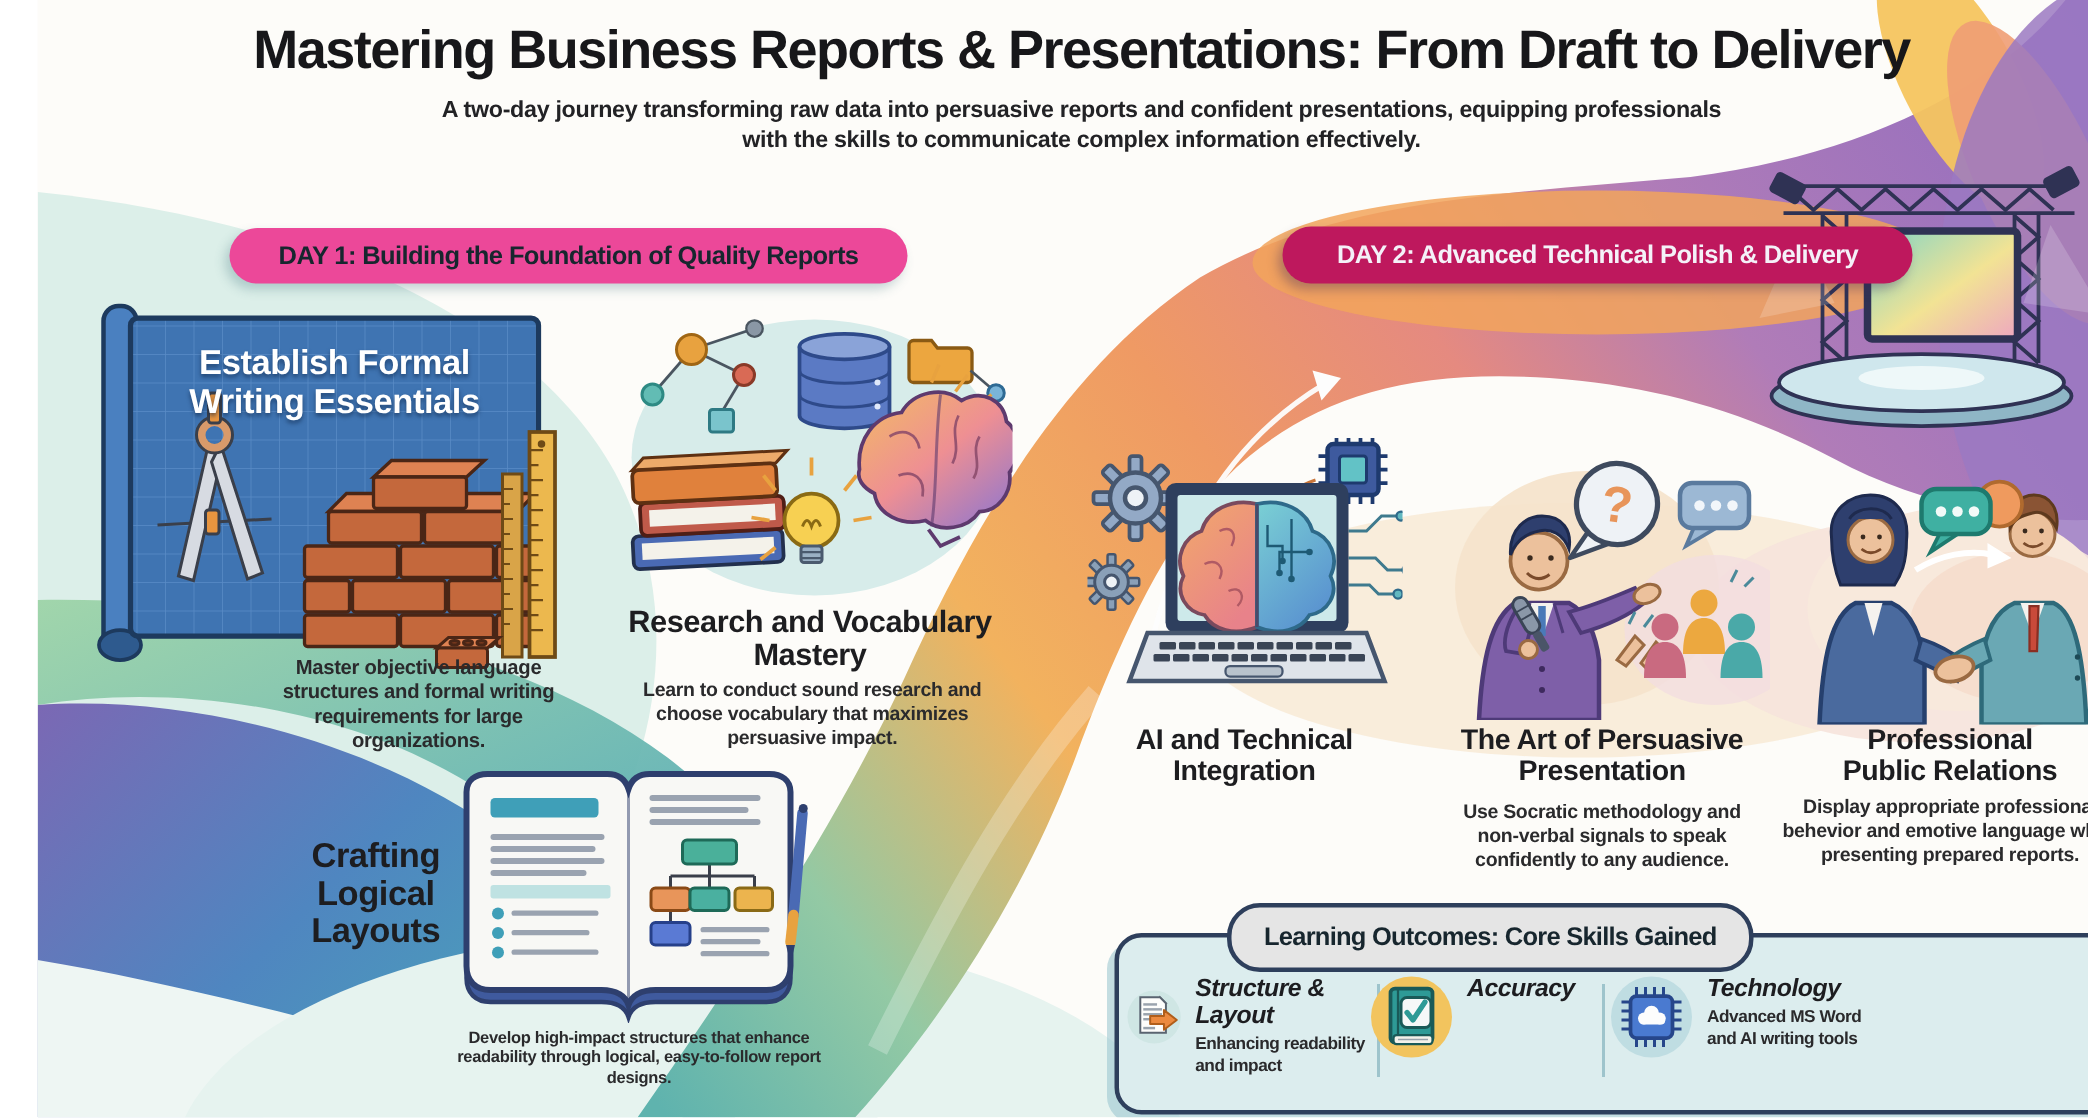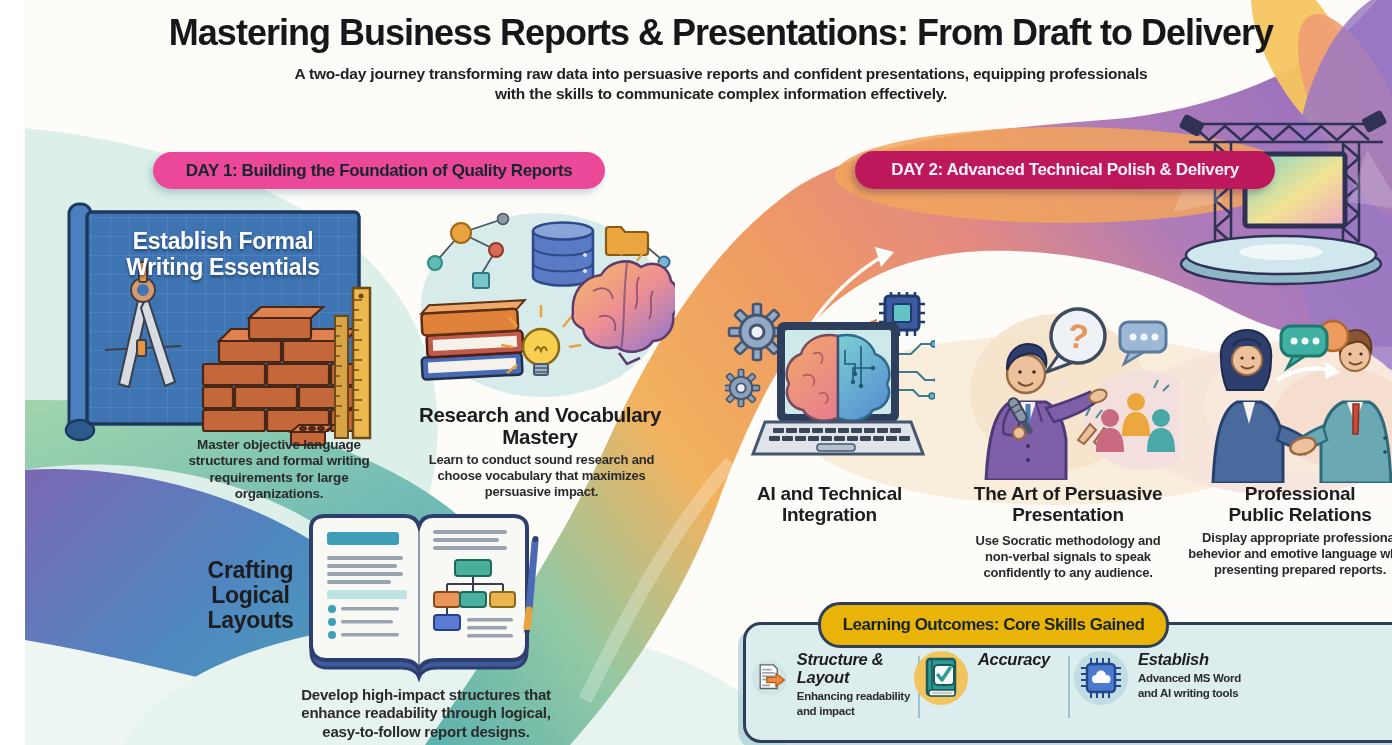--- a/index.html
+++ b/index.html
@@ -16,21 +16,21 @@
          font-weight:bold;font-size:17px;letter-spacing:-0.4px;}
   #day1-badge{left:128px;top:152px;width:452px;height:37px;background:#ec4899;color:#17262e;
               box-shadow:-3px 4px 7px rgba(70,120,130,.30);}
   #day2-badge{left:830px;top:151px;width:420px;height:38px;background:#be185d;color:#f4f1f8;
               box-shadow:-3px 4px 7px rgba(60,40,90,.35);}
   #bp-title{left:80px;top:228px;width:236px;text-align:center;color:#ffffff;font-weight:bold;
             font-size:23px;line-height:1.15;letter-spacing:-0.3px;
             text-shadow:0 2px 3px rgba(10,30,60,.55);}
   #outcomes-panel{left:718px;top:622px;width:660px;height:115px;background:#dcedee;
                   border:3.5px solid #2e3f5c;border-radius:18px;box-shadow:-5px 6px 0 rgba(150,195,205,.55);}
-  #outcomes-pill{left:793px;top:602px;width:345px;height:40px;background:#eab308;color:#17262e;
+  #outcomes-pill{left:793px;top:602px;width:345px;height:40px;background:#e5e5e5;color:#17262e;
                  border:3.5px solid #2e3f5c;border-radius:22px;display:flex;align-items:center;
                  justify-content:center;font-weight:bold;font-size:17px;letter-spacing:-0.5px;}
   .out-col{display:flex;align-items:flex-start;gap:9px;}
   .out-title{font-weight:bold;font-size:16.5px;line-height:1.1;letter-spacing:-0.3px;color:#1d1d20;font-style:italic;}
   .out-desc{font-weight:bold;font-size:11.5px;line-height:1.25;letter-spacing:-0.3px;color:#2a2a2c;margin-top:3px;}
   .divider{width:2px;background:#9ec4cc;}
 </style>
 </head>
 <body>
 
@@ -331,21 +331,21 @@
         <rect x="170" y="122" width="46" height="3.5" rx="1.7"></rect>
       </g>
     </g>
     <g>
       <line x1="238" y1="30" x2="232" y2="98" stroke="#4a6ab4" stroke-width="7" stroke-linecap="round"></line>
       <line x1="232" y1="98" x2="230" y2="116" stroke="#e8a23f" stroke-width="7" stroke-linecap="round"></line>
       <polygon points="227,118 233,118 230,130" fill="#2e3f6e"></polygon>
       <circle cx="238.5" cy="27" r="3" fill="#2e3f6e"></circle>
     </g>
   </svg>
-  <div class="abs cap" style="left:270px;top:686px;width:262px;font-size:15px">Develop high-impact structures that enhance readability through logical, easy-to-follow report designs.</div>
+  <div class="abs cap" style="left:270px;top:686px;width:262px;font-size:11px">Develop high-impact structures that enhance readability through logical, easy-to-follow report designs.</div>
 
   <svg class="abs" style="left:700px;top:292px" width="210" height="190" viewBox="0 0 210 190">
     <defs>
       <linearGradient id="brL" x1="0" y1="0" x2="0.6" y2="1">
         <stop offset="0" stop-color="#f2a96a"></stop>
           <stop offset="1" stop-color="#e8828a"></stop>
       </linearGradient>
       <linearGradient id="brR" x1="0" y1="0" x2="0.6" y2="1">
         <stop offset="0" stop-color="#7ad0d4"></stop>
           <stop offset="1" stop-color="#5a93d0"></stop>
@@ -624,18 +624,18 @@
       </g>
       <rect x="14" y="14" width="28" height="28" rx="4" fill="#4a7ad0" stroke="#26468a" stroke-width="2.5"></rect>
       <g fill="#fdfdfd">
         <circle cx="23" cy="29" r="4"></circle>
           <circle cx="28" cy="25.5" r="5"></circle>
           <circle cx="33.5" cy="29" r="4"></circle>
         <rect x="20" y="28" width="17" height="5" rx="2.5"></rect>
       </g>
     </svg>
     <div>
-      <div class="out-title">Establish</div>
+      <div class="out-title">Technology</div>
       <div class="out-desc" style="width:105px">Advanced MS Word and AI writing tools</div>
     </div>
   </div>
 
 </div>
 
 </body></html>

